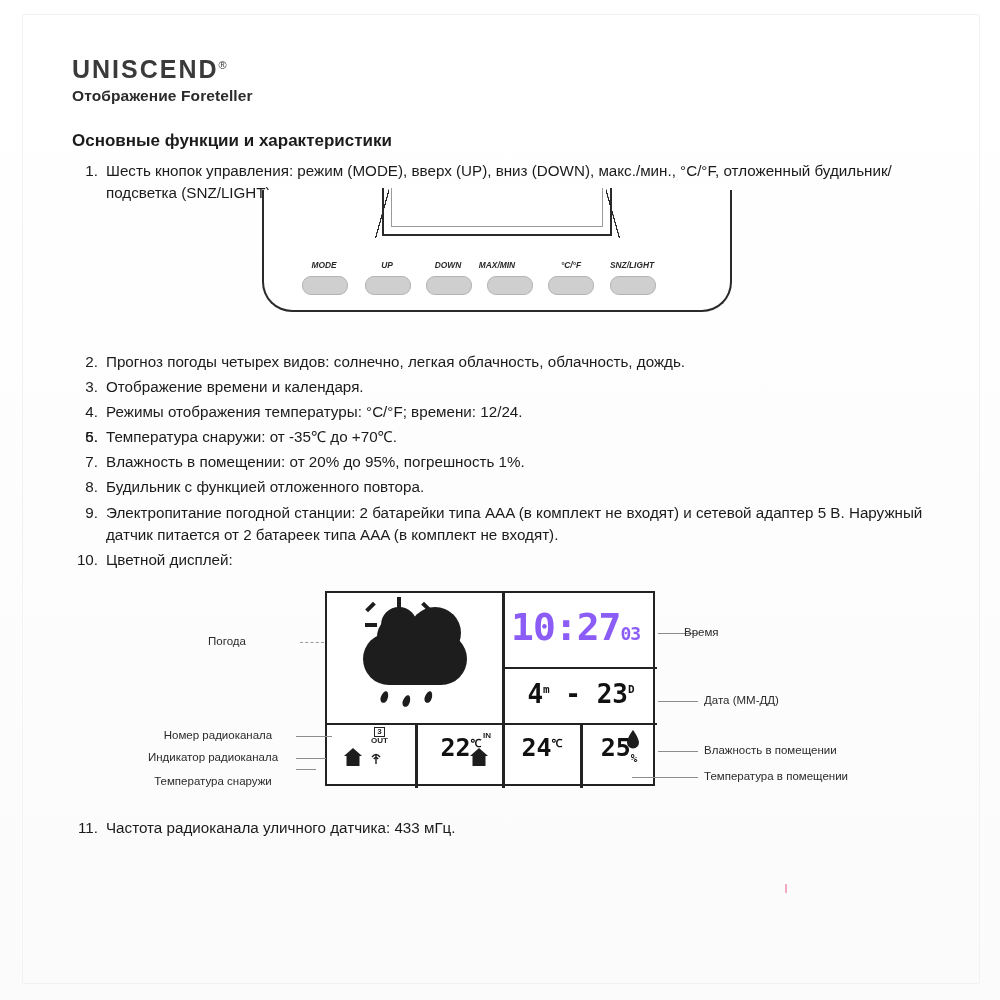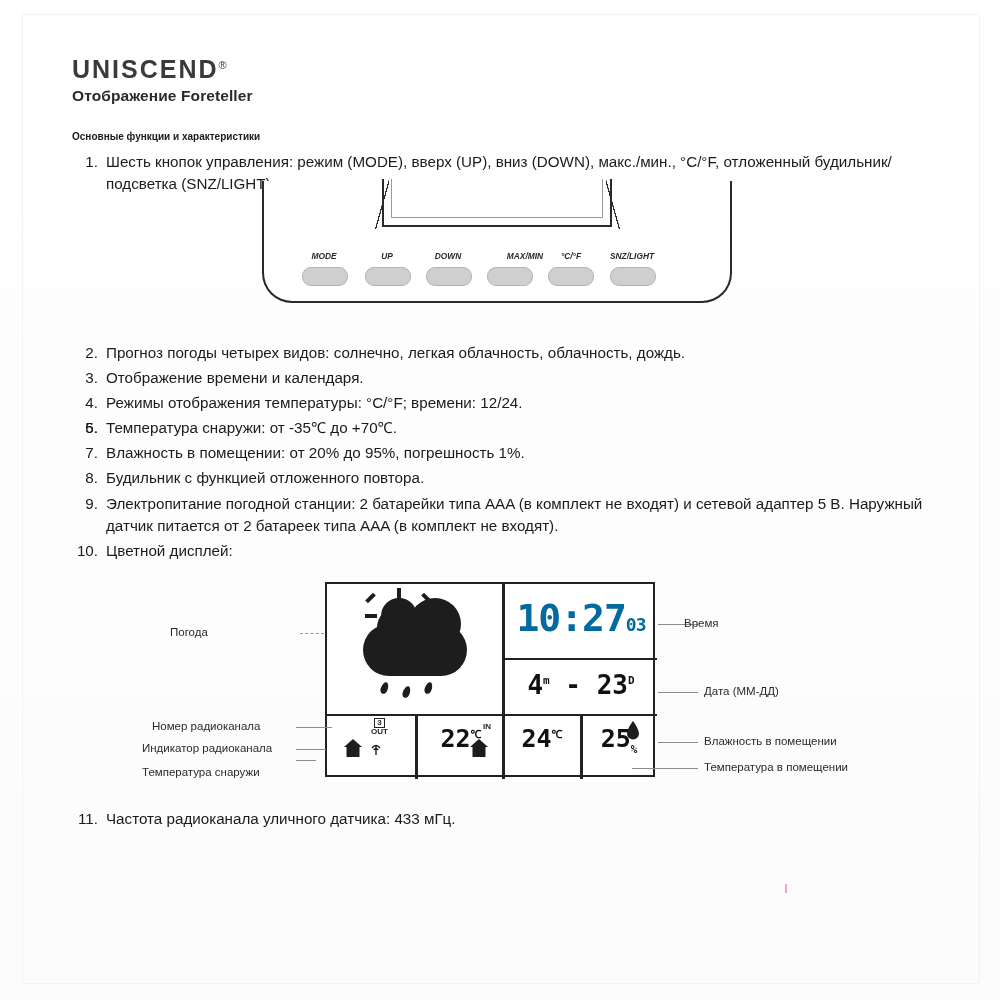--- a/index.html
+++ b/index.html
@@ -29,21 +29,21 @@
     line-height:1.05;
   }
   .brand sup{font-size:11px;vertical-align:super;letter-spacing:0;font-weight:normal;}
   .model{
     font-size:15.5px;font-weight:bold;margin-top:5px;color:#2b2b2b;letter-spacing:.1px;
   }
   .instr{
     font-size:15.5px;margin-top:26px;color:#1b1b1b;
   }
   .h2{
-    font-size:10px;font-weight:bold;margin-top:26px;
+    font-size:17px;font-weight:bold;margin-top:26px;
   }
 
   ol.list{margin:0;padding:0;list-style:none;}
   ol.list li{
     position:relative;
     font-size:15.2px;
     line-height:1.45;
     padding-left:34px;
     margin-top:3px;
   }
@@ -103,22 +103,22 @@
   .lcd .vdiv{position:absolute;left:175px;top:0;width:2.5px;height:130px;background:#222;}
   .lcd .hdiv1{position:absolute;left:175px;top:74px;width:155px;height:2.5px;background:#222;}
   .lcd .hdiv2{position:absolute;left:0;top:130px;width:330px;height:2.5px;background:#222;}
   .lcd .vdiv2{position:absolute;left:88px;top:130px;width:2.5px;height:65px;background:#222;}
   .lcd .vdiv3{position:absolute;left:175px;top:130px;width:2.5px;height:65px;background:#222;}
   .lcd .vdiv4{position:absolute;left:253px;top:130px;width:2.5px;height:65px;background:#222;}
 
   .lcd-time{
     position:absolute;left:184px;top:12px;width:140px;
     font-family:"DejaVu Sans Mono", monospace;
-    font-size:38px;font-weight:bold;letter-spacing:-1px;color:#0369a1;
-    text-align:center;
+    font-size:38px;font-weight:bold;letter-spacing:-1px;color:#8b5cf6;
+    text-align:left;
   }
   .lcd-time .sec{font-size:18px;vertical-align:baseline;letter-spacing:-1px;}
   .lcd-date{
     position:absolute;left:180px;top:86px;width:148px;
     font-family:"DejaVu Sans Mono", monospace;
     font-size:26px;font-weight:bold;color:#111;text-align:center;letter-spacing:0px;
   }
   .sup-s{font-size:11px;vertical-align:super;}
 
   .lcd-out{
@@ -169,21 +169,21 @@
   .cloud:after{
     content:"";position:absolute;left:46px;top:-26px;width:52px;height:52px;border-radius:50%;background:#1d1d1d;
   }
   .drop{position:absolute;width:7px;height:12px;background:#1d1d1d;border-radius:50% 50% 50% 50%/60% 60% 40% 40%;transform:rotate(20deg);}
 
   
   .cal{
     position:absolute;font-size:11.5px;color:#2a2a2a;white-space:nowrap;
   }
   .cal.r{text-align:left;}
-  .cal.l{text-align:left;margin-left:8px;}
+  .cal.l{text-align:center;}
   .lead{position:absolute;height:1px;background:#8c8c8c;}
   .lead-d{
     position:absolute;height:0;border-top:1px dashed #9a9a9a;
   }
 
   .tail{font-size:15.2px;margin-top:6px;padding-left:34px;position:relative;}
   .tail .num{position:absolute;left:0;top:0;width:26px;text-align:right;}
   .pinkdot{position:absolute;left:785px;top:884px;width:2px;height:9px;background:#f0a9bd;}
 </style>
 </head>
@@ -219,21 +219,21 @@
         <div class="btn-row">
           <div class="btn-lab" style="left:-2px;top:0;width:48px;">MODE</div>
           <div class="btn" style="left:0px;top:16px;"></div>
 
           <div class="btn-lab" style="left:61px;top:0;width:48px;">UP</div>
           <div class="btn" style="left:63px;top:16px;"></div>
 
           <div class="btn-lab" style="left:122px;top:0;width:48px;">DOWN</div>
           <div class="btn" style="left:124px;top:16px;"></div>
 
-          <div class="btn-lab" style="left:195px;top:0;width:56px;">MAX/MIN</div>
+          <div class="btn-lab" style="left:167px;top:0;width:56px;">MAX/MIN</div>
           <div class="btn" style="left:185px;top:16px;"></div>
 
           <div class="btn-lab" style="left:245px;top:0;width:48px;">°C/°F</div>
           <div class="btn" style="left:246px;top:16px;"></div>
 
           <div class="btn-lab" style="left:298px;top:0;width:64px;">SNZ/LIGHT</div>
           <div class="btn" style="left:308px;top:16px;"></div>
         </div>
       </div>
     </div>

